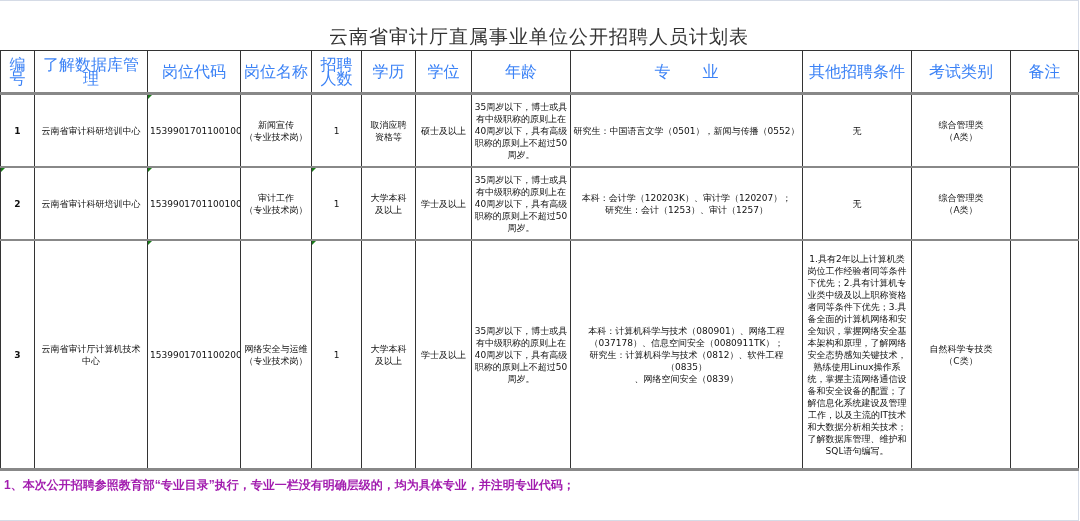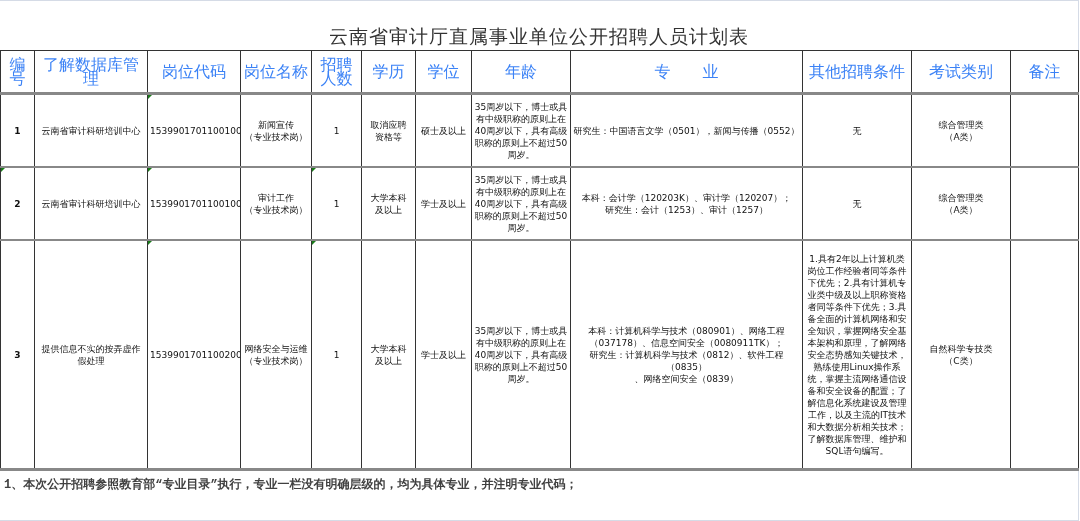--- a/index.html
+++ b/index.html
@@ -29,22 +29,22 @@
   table.plan tr.r2 td { height:71px; border-top:2px solid #888; }
   table.plan tr.r3 td { height:227px; border-top:2px solid #888; border-bottom:3px solid #888; }
   td.idx { font-weight:bold; }
   td.age { text-align:left; padding:0 1px; font-size:9px; line-height:12px; }
   td.cond { font-size:9px; line-height:12px; padding:0 3px;margin-top:36px; }
   .tick::before {
     content:""; position:absolute; left:0; top:0; width:0; height:0;
     border-top:4px solid #1a7a1a; border-right:4px solid transparent;
   }
   .notes {
-    position:absolute; left:4px; top:478px; font-family:Liberation Mono, monospace;
-    font-size:12px; font-weight:bold; line-height:15px; color:#404040;
+    position:absolute; left:4px; top:478px; font-family:Liberation Sans, sans-serif;
+    font-size:12px; font-weight:bold; line-height:15px; color:#a21caf;
   }
 </style>
 </head>
 <body>
 
 <div class="frame"></div>
 
 <div class="title">云南省审计厅直属事业单位公开招聘人员计划表</div>
 
 <table class="plan">
@@ -123,21 +123,21 @@
     <td>无</td>
     <td>
       <div>综合管理类</div>
       <div>（A类）</div>
     </td>
     <td></td>
   </tr>
 
   <tr class="r3">
     <td class="idx">3</td>
-    <td style="padding:0 4px">提供信息不实的按弄虚作假处理</td>
+    <td style="padding:0 4px">云南省审计厅计算机技术中心</td>
     <td class="tick">15399017011002003</td>
     <td>
       <div>网络安全与运维</div>
       <div>（专业技术岗）</div>
     </td>
     <td class="tick">1</td>
     <td style="padding:0 8px">大学本科及以上</td>
     <td>学士及以上</td>
     <td class="age">35周岁以下，博士或具有中级职称的原则上在40周岁以下，具有高级职称的原则上不超过50周岁。</td>
     <td>

